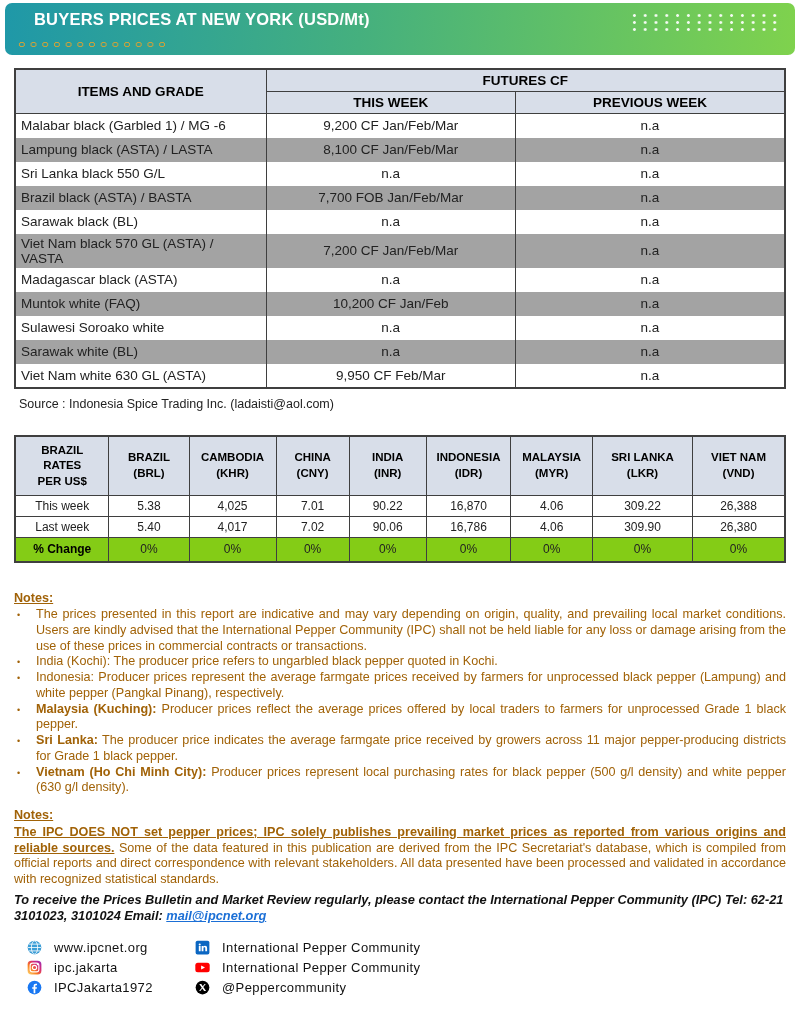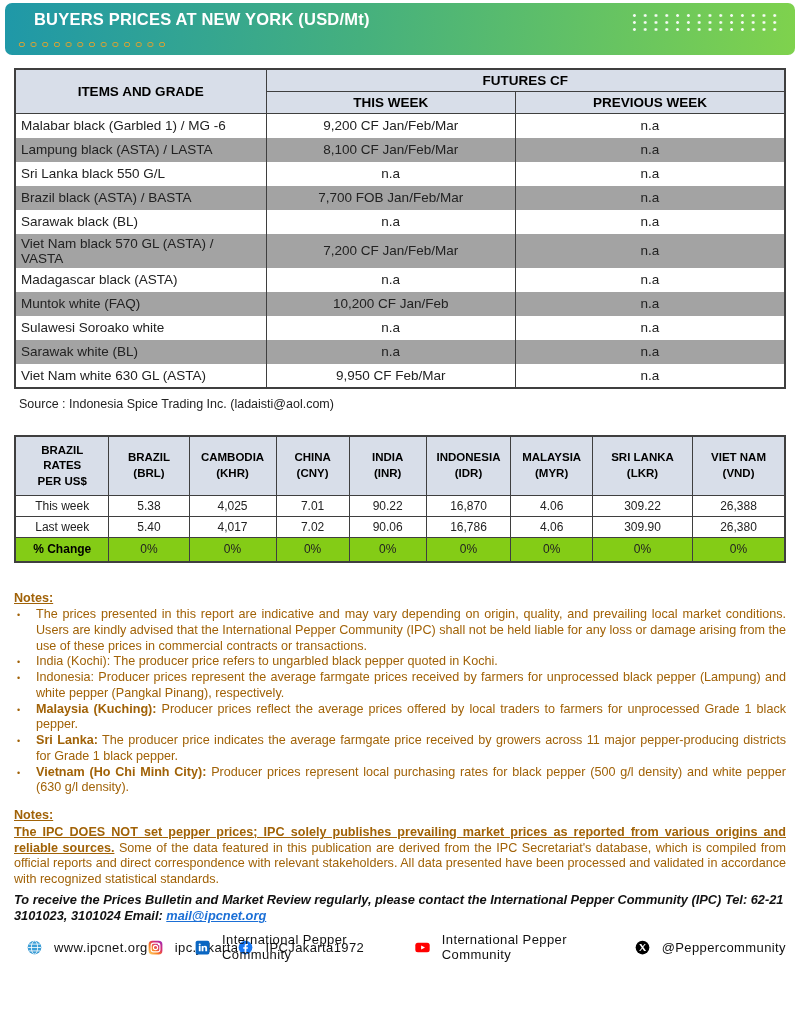--- a/index.html
+++ b/index.html
@@ -84,21 +84,21 @@
 
   .contact { margin-top: 4px; font-style: italic; font-weight: bold; font-size: 12.8px; line-height: 1.3; color: #111; }
   .email-link { color: #1b6fd6; text-decoration: underline; }
 
   
   .footer {
     margin-top: 14px; padding-left: 13px;
     display: grid; grid-template-columns: 168px auto; column-gap: 0;
     font-size: 13px; color: #111;
   }
-  .social-col { display: flex; flex-direction: row; row-gap: 4px; }
+  .social-col { display: flex; flex-direction: column; row-gap: 4px; }
   .social-item { display: flex; align-items: center; gap: 12px; height: 16px; }
   .social-item svg { width: 15px; height: 15px; flex: none; }
   .social-label { letter-spacing: .4px; }
 </style>
 </head>
 <body>
 
 <div class="page">
 
   <div class="banner">

